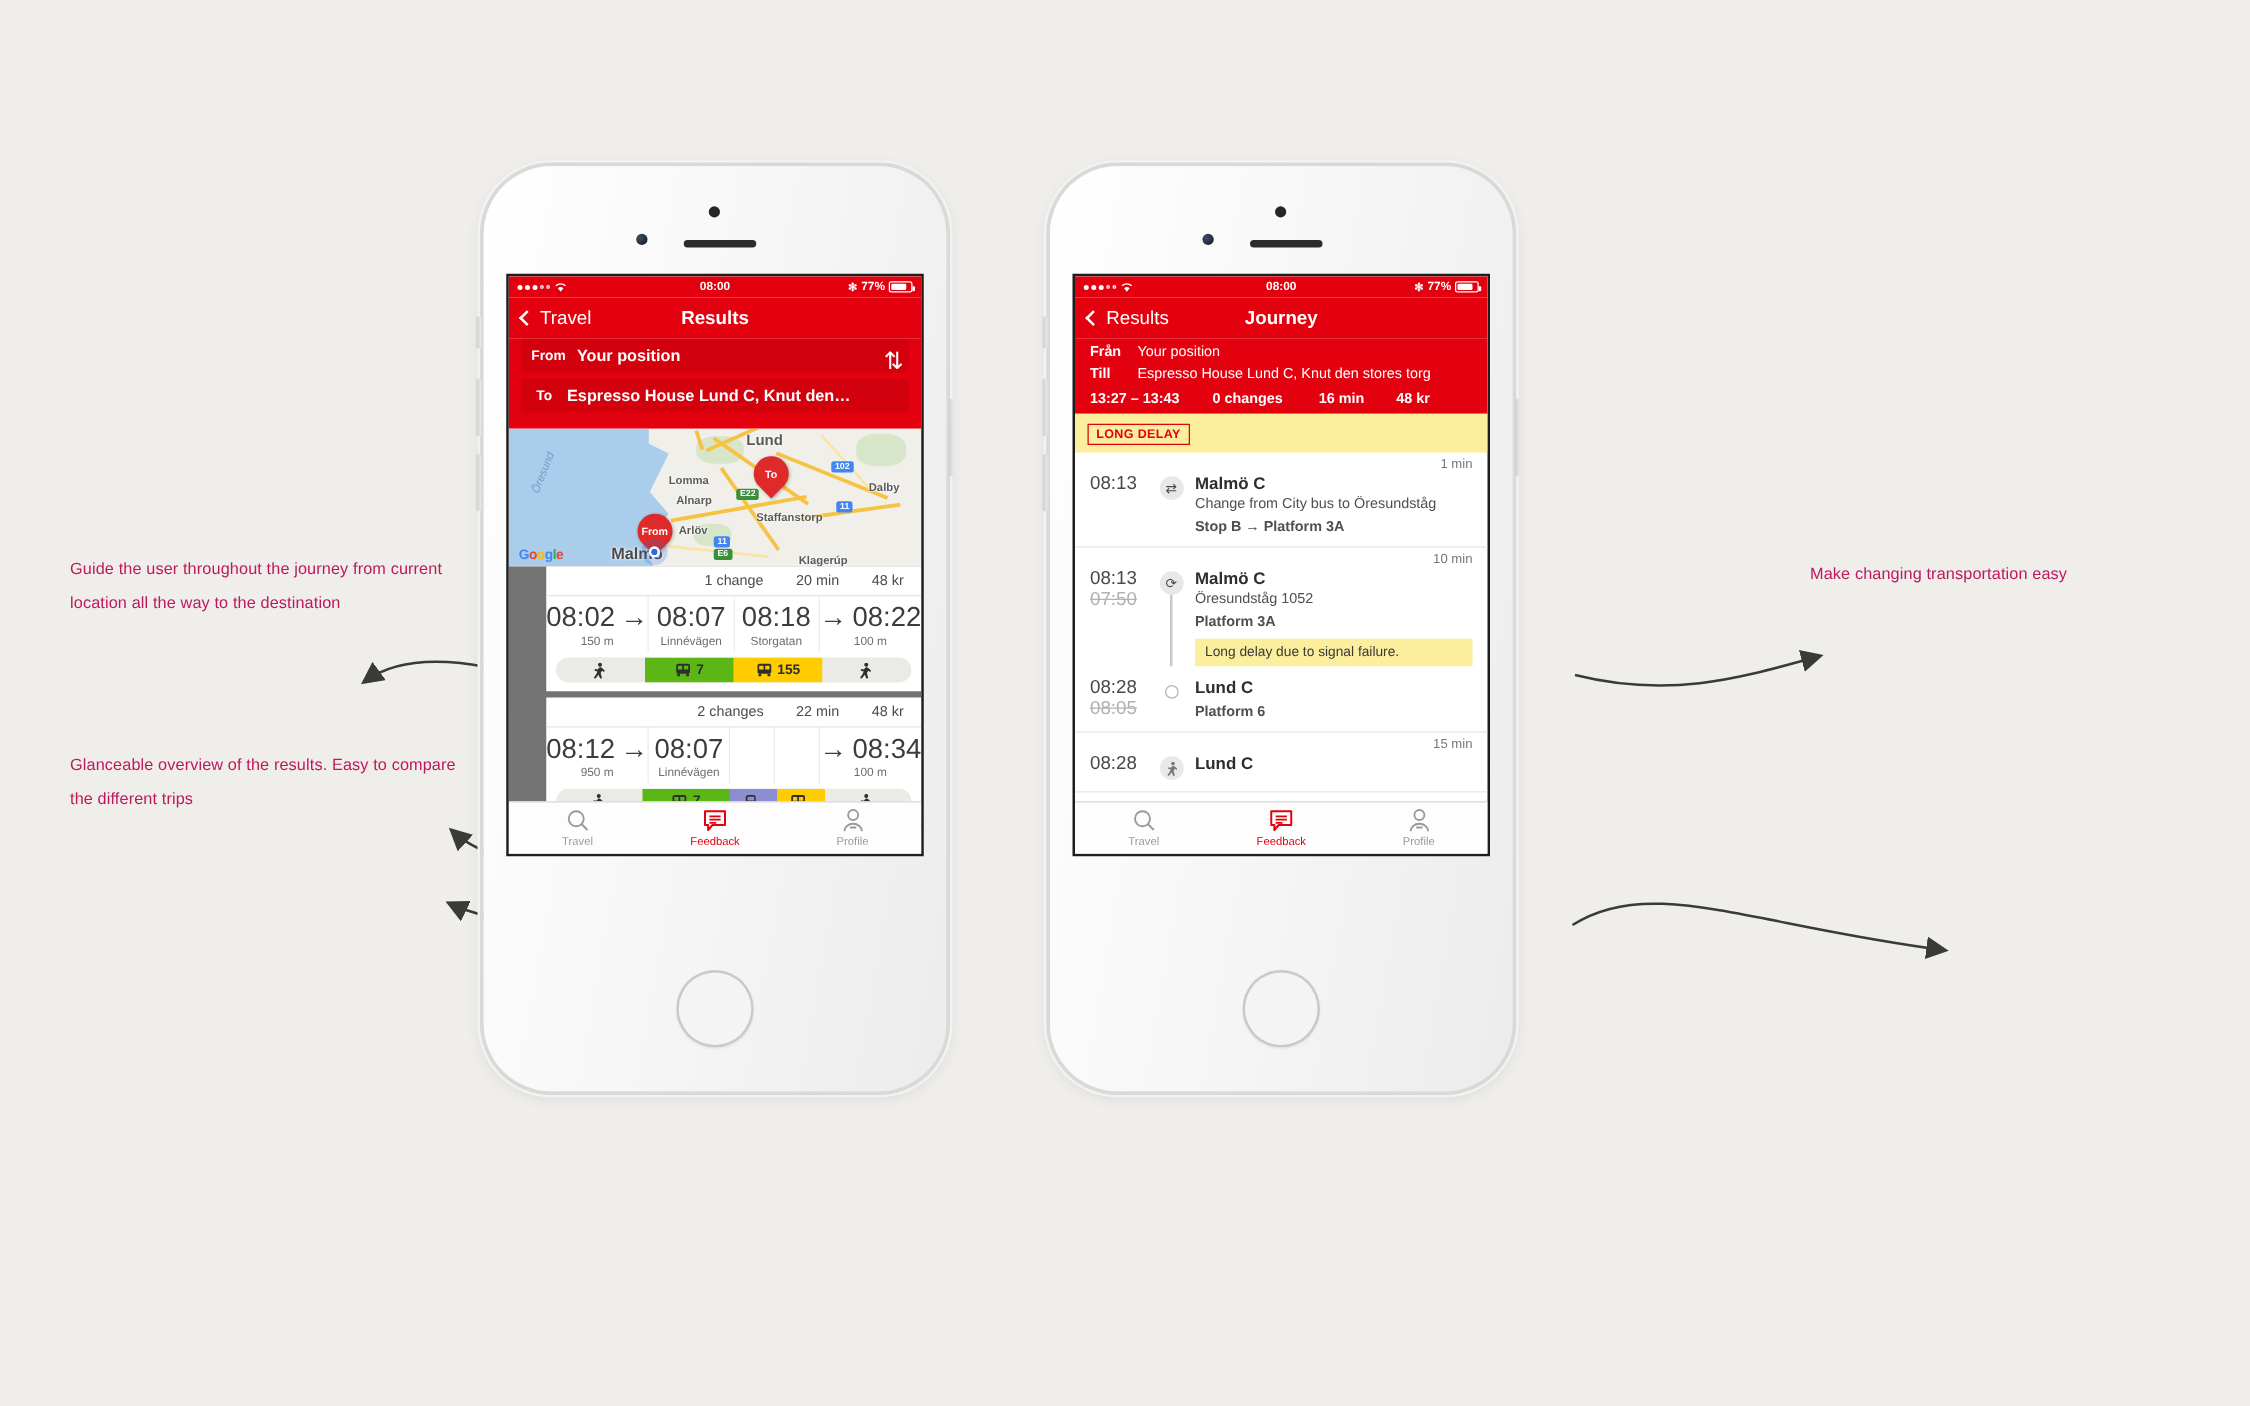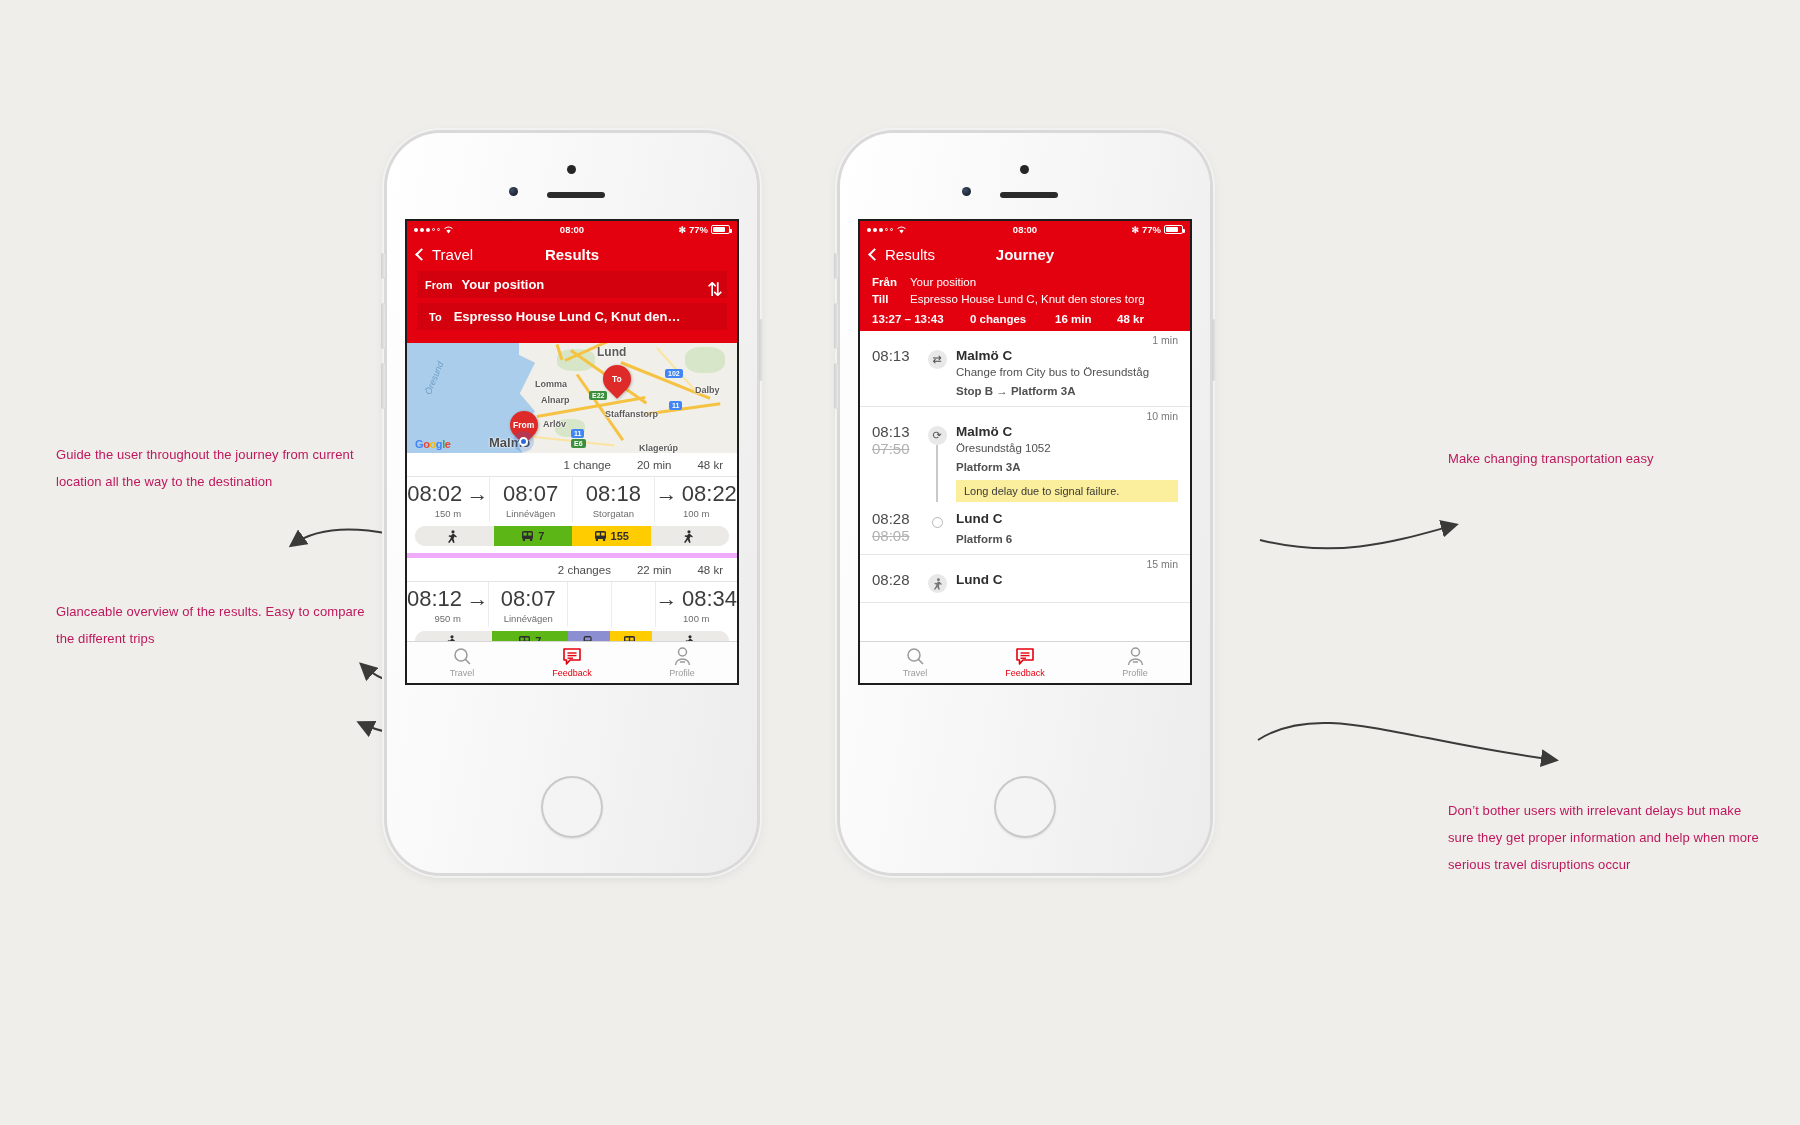--- a/index.html
+++ b/index.html
@@ -184,21 +184,21 @@
   }
   .gwm b:nth-child(1){color:#4285f4}.gwm b:nth-child(2){color:#ea4335}
   .gwm b:nth-child(3){color:#fbbc05}.gwm b:nth-child(4){color:#4285f4}
   .gwm b:nth-child(5){color:#34a853}.gwm b:nth-child(6){color:#ea4335}
   .oresund {
     position:absolute; left:10px; top:30px; font-size:9px; color:#6e9fc9;
     transform:rotate(-68deg); font-style:italic;
   }
 
   
-  .results { background:#f0abfc; }
+  .results { background:#737373;padding-left:30px; }
   .result {
     background:#fff; margin-bottom:5px; padding:0 0 7px 0;
   }
   .result-head {
     display:flex; justify-content:flex-end; gap:26px;
     font-size:11.5px; color:#4c4c4c; padding:6px 14px 5px 14px;
   }
   .segments { display:flex; border-top:1px solid #e4e4e4; }
   .seg {
     flex:1; text-align:center; padding:4px 0 3px 0;
@@ -289,21 +289,20 @@
     <path d="M515,575 C430,540 340,510 292,545" fill="none" stroke="#3a3a38" stroke-width="2" marker-end="url(#ah)"></path>
     <path d="M585,680 C490,700 400,700 362,665" fill="none" stroke="#3a3a38" stroke-width="2" marker-end="url(#ah)"></path>
     <path d="M585,715 C480,745 400,742 360,723" fill="none" stroke="#3a3a38" stroke-width="2" marker-end="url(#ah)"></path>
     <path d="M1260,540 C1340,560 1400,540 1455,525" fill="none" stroke="#3a3a38" stroke-width="2" marker-end="url(#ah)"></path>
     <path d="M1258,740 C1320,700 1400,740 1555,760" fill="none" stroke="#3a3a38" stroke-width="2" marker-end="url(#ah)"></path>
   </svg>
 
   <div class="anno anno-a">Guide the user throughout the journey from current location all the way to the destination</div>
   <div class="anno anno-b">Glanceable overview of the results. Easy to compare the different trips</div>
   <div class="anno anno-d">Make changing transportation easy</div>
-  <div class="anno anno-e">Don’t bother users with irrelevant delays but make sure they get proper information and help when more serious travel disruptions occur</div>
 
   <div class="phone p1">
     <div class="btn-side s1"></div>
     <div class="btn-side s2"></div>
     <div class="btn-side s3"></div>
     <div class="btn-side r1"></div>
     <div class="camera"></div>
     <div class="speaker"></div>
     <div class="sensor"></div>
     <div class="home"></div>
@@ -645,20 +644,23 @@
           <span>Espresso House Lund C, Knut den stores torg</span>
         </div>
         <div class="jmeta">
           <span>13:27 – 13:43</span>
           <span>0 changes</span>
           <span>16 min</span>
           <span>48 kr</span>
         </div>
       </div>
 
+      <div class="delaybar">
+        <span class="delay-tag">LONG DELAY</span>
+      </div>
 
       <div>
 
         <div class="jitem">
           <div class="jdur">1 min</div>
           <div class="jbody">
             <div class="jtimes">
               <div class="jt">08:13</div>
             </div>
             <div class="jmark">

